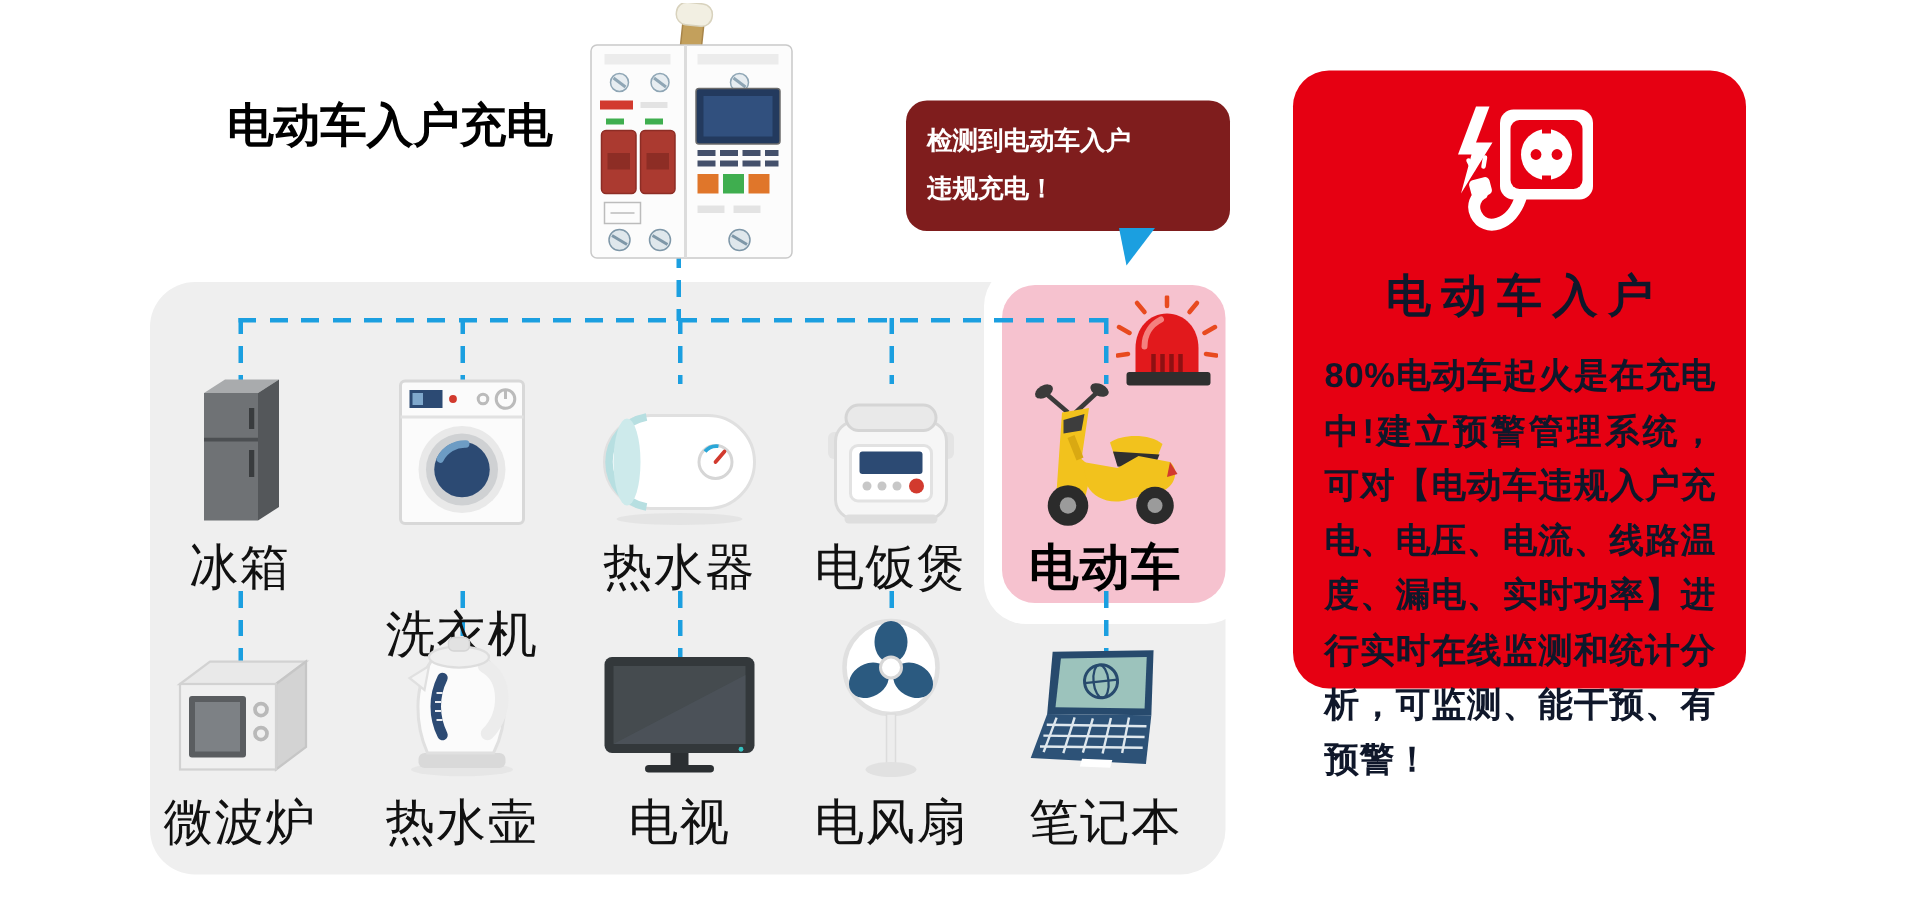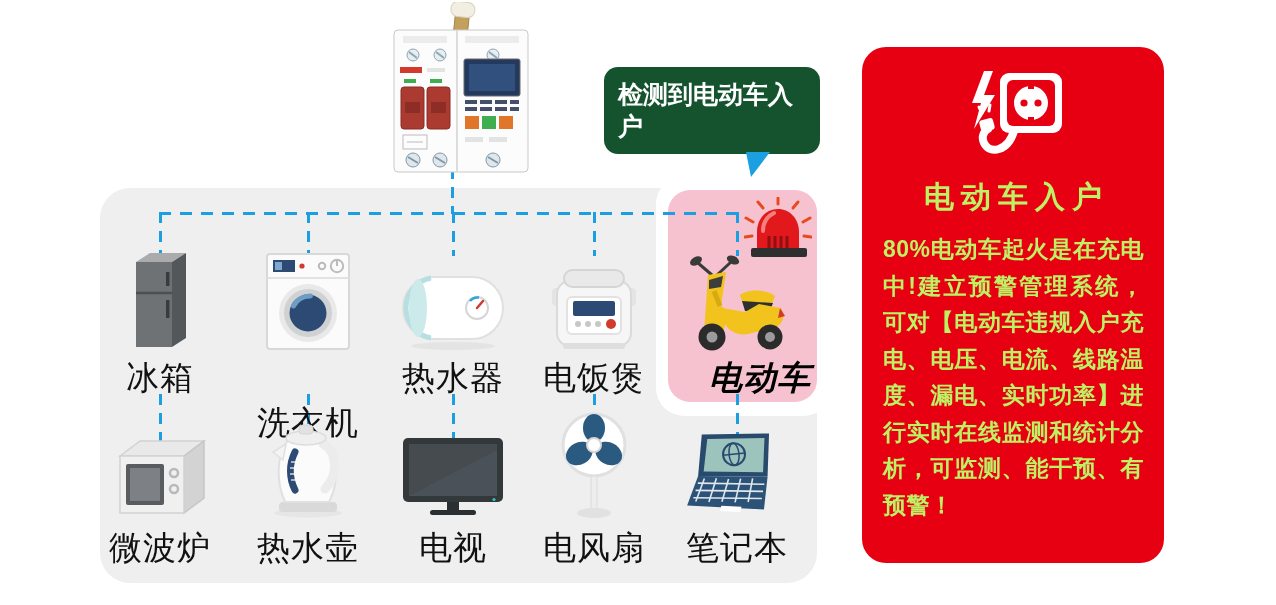--- a/index.html
+++ b/index.html
@@ -11,22 +11,22 @@
 
   
   .main-title{
     left:110px;top:64px;width:300px;text-align:center;
     font-size:31px;line-height:39px;font-weight:700;color:#000;
   }
 
   
   .bubble{
     left:604px;top:67px;width:216px;box-sizing:border-box;
-    background:#14532d;border-radius:14px;padding:11px 14px 12px;
-    color:#fff;font-weight:700;font-size:25px;line-height:32px;
+    background:#7f1d1d;border-radius:14px;padding:11px 14px 12px;
+    color:#fff;font-weight:700;font-size:17px;line-height:32px;
   }
   .bubble-tail{left:744px;top:152px;}
 
   
   .gray-panel{left:100px;top:188px;width:717px;height:395px;background:#efefef;border-radius:30px;}
   .notch{left:656px;top:176px;width:176px;height:240px;background:#ffffff;border-radius:28px;}
   .pink-panel{left:668px;top:190px;width:149px;height:212px;background:#f6c2cf;border-radius:22px;}
 
   
   .hline{height:3px;background:repeating-linear-gradient(to right,#1b9fe0 0 12px,transparent 12px 21px);}
@@ -34,22 +34,22 @@
 
   
   .icon-box{display:flex;justify-content:center;align-items:flex-end;}
   .app-label{
     text-align:center;font-size:33px;color:#111;letter-spacing:1px;
   }
   .app-label.hl{font-weight:700;color:#000;}
 
   
   .alert-panel{
-    left:862px;top:47px;width:302px;height:516px;background:#e60012;border-radius:24px;
-    box-sizing:border-box;text-align:center;color:#bef264;
+    left:862px;top:47px;width:302px;height:412px;background:#e60012;border-radius:24px;
+    box-sizing:border-box;text-align:center;color:#0f172a;
   }
   .alert-icon-wrap{margin-top:22px;}
   .alert-title{font-weight:700;font-size:30px;line-height:43px;letter-spacing:7px;text-indent:7px;margin-top:10px;}
   .alert-body{
     font-weight:700;font-size:23px;line-height:36.5px;letter-spacing:0.5px;
     text-align:justify;margin:13px 20px 16px 21px;
   }
 </style>
 </head>
 <body>
@@ -67,20 +67,21 @@
     <div class="abs vline" style="left: 593px; top: 212px; height: 44px;"></div>
     <div class="abs vline" style="left: 736px; top: 212px; height: 44px;"></div>
     <div class="abs vline" style="left: 159px; top: 394px; height: 50px;"></div>
     <div class="abs vline" style="left: 307px; top: 394px; height: 50px;"></div>
     <div class="abs vline" style="left: 452px; top: 394px; height: 50px;"></div>
     <div class="abs vline" style="left: 593px; top: 394px; height: 50px;"></div>
     <div class="abs vline" style="left: 736px; top: 394px; height: 50px;"></div>
   </div>
 
 <div class="abs main-title">
+  <div>电动车入户充电</div>
 </div>
 
 <div class="abs" style="left:393px;top:2px">
   <svg width="136" height="172" viewBox="0 0 136 172">
     <g transform="rotate(6 69 16)">
       <rect x="62" y="13" width="14" height="18" fill="#c3a05c" stroke="#a8854a"></rect>
       <rect x="57" y="0" width="24" height="15" rx="7" fill="#f2efe2" stroke="#d8d2bd"></rect>
     </g>
     <rect x="1" y="28" width="134" height="142" rx="4" fill="#fcfcfc" stroke="#c9c9c9"></rect>
     <line x1="64" y1="28" x2="64" y2="170" stroke="#dcdcdc" stroke-width="2"></line>
@@ -123,20 +124,21 @@
     <rect x="72" y="114" width="14" height="13" fill="#e0762a"></rect>
     <rect x="89" y="114" width="14" height="13" fill="#3fae4f"></rect>
     <rect x="106" y="114" width="14" height="13" fill="#e0762a"></rect>
     <rect x="72" y="135" width="18" height="5" fill="#e3e3e3"></rect>
     <rect x="96" y="135" width="18" height="5" fill="#e3e3e3"></rect>
   </svg>
 </div>
 
 <div class="abs bubble">
   <div>检测到电动车入户</div>
+  <div>违规充电！</div>
 </div>
 <div class="abs bubble-tail">
   <svg width="30" height="27" viewBox="0 0 30 27">
       <polygon points="2,0 26,0 7,25" fill="#1b9fe0"></polygon>
     </svg>
 </div>
 
 <div class="abs" id="grid-layer" style="left:0;top:0">
     <div class="abs icon-box" style="left: 90px; top: 238px; width: 140px; height: 114px;">
       <svg width="64" height="104" viewBox="0 0 64 104">
@@ -206,21 +208,21 @@
  <path d="M59,49 C67,43 86,43 94,50 L90,60 L62,58 Z" fill="#f2c21d"></path>
  <path d="M61,55 L92,57 L88,67 L64,65 Z" fill="#2f2f2f"></path>
  <path d="M41,62 L64,66 L78,58 L99,62 C105,67 103,77 95,81 L71,87 C60,91 48,86 44,78 Z" fill="#f2c21d"></path>
  <path d="M99,62 L104,70 L97,72 Z" fill="#d23a2e"></path>
  <circle cx="31" cy="91" r="13.5" fill="#2b2b2b"></circle>
         <circle cx="31" cy="91" r="5.5" fill="#9b9b9b"></circle>
  <circle cx="89" cy="91" r="12.5" fill="#2b2b2b"></circle>
         <circle cx="89" cy="91" r="5" fill="#9b9b9b"></circle>
 </svg>
     </div>
-    <div class="abs app-label hl" style="left: 690px; top: 356px; width: 140px; font-style: italic;">电动车</div>
+    <div class="abs app-label hl" style="left: 667px; top: 356px; width: 140px;">电动车</div>
     <div class="abs" style="left: 744px; top: 197px;"><svg width="68" height="64" viewBox="0 0 68 64">
  <g stroke="#e84a1f" stroke-width="3" stroke-linecap="round">
   <line x1="34" y1="7" x2="34" y2="1"></line>
   <line x1="19" y1="11" x2="14" y2="5"></line>
           <line x1="49" y1="11" x2="54" y2="5"></line>
   <line x1="9" y1="25" x2="2" y2="21"></line>
           <line x1="59" y1="25" x2="66" y2="21"></line>
   <line x1="8" y1="39" x2="1" y2="40"></line>
           <line x1="60" y1="39" x2="67" y2="40"></line>
  </g>

